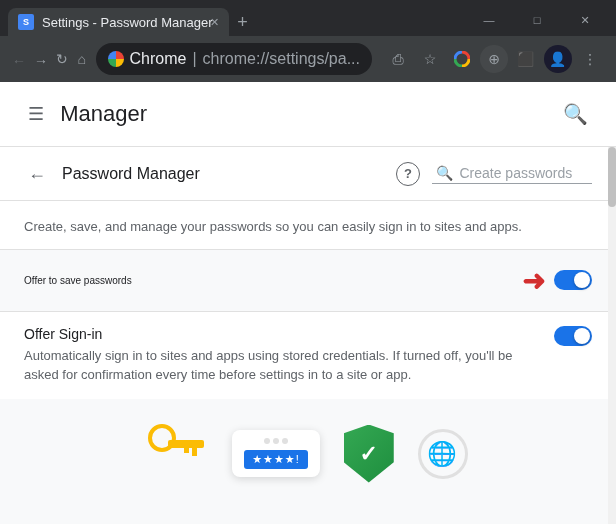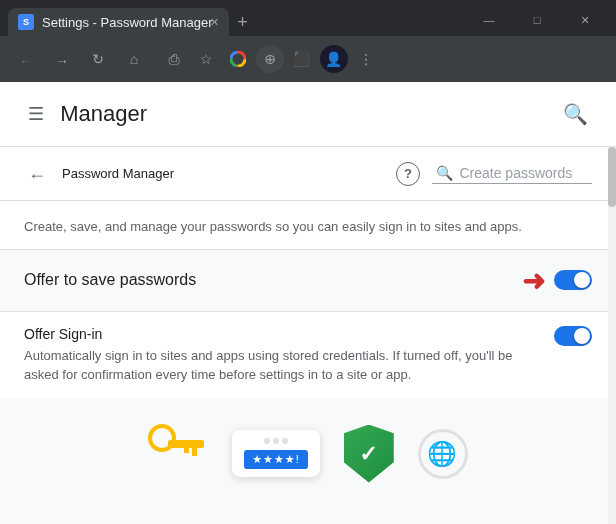--- a/index.html
+++ b/index.html
@@ -206,21 +206,21 @@
       align-items: center;
       gap: 12px;
     }
     .back-btn {
       color: #5f6368;
       font-size: 18px;
       cursor: pointer;
       padding: 4px;
     }
     .pm-title {
-      font-size: 13px;
+      font-size: 16px;
       color: #202124;
       font-weight: 500;
     }
     .pm-header-right {
       display: flex;
       align-items: center;
       gap: 12px;
     }
     .help-btn {
       width: 24px; height: 24px;
@@ -263,21 +263,21 @@
       background: #f8f9fa;
       padding: 14px 24px;
       display: flex;
       align-items: center;
       justify-content: space-between;
       border-top: 1px solid #e0e0e0;
       border-bottom: 1px solid #e0e0e0;
       position: relative;
     }
     .offer-save-label {
-      font-size: 16px;
+      font-size: 10px;
       color: #202124;
     }
     .toggle-wrap {
       position: relative;
       display: flex;
       align-items: center;
       gap: 8px;
     }
     .arrow-indicator {
       font-size: 28px;
@@ -442,20 +442,26 @@
       <div class="window-btn">□</div>
       <div class="window-btn close">✕</div>
     </div>
   </div>
 
   <div class="address-bar">
     <div class="nav-btn disabled">←</div>
     <div class="nav-btn">→</div>
     <div class="nav-btn">↻</div>
     <div class="nav-btn">⌂</div>
+    <div class="address-input-wrap">
+      <div class="chrome-logo"></div>
+      <span class="chrome-label">Chrome</span>
+      <span class="address-muted">|</span>
+      <span class="address-muted">chrome://settings/pa...</span>
+    </div>
     <div class="toolbar-icons">
       <div class="toolbar-icon">⎙</div>
       <div class="toolbar-icon">☆</div>
       <div class="toolbar-icon">
         <svg width="16" height="16" viewBox="0 0 16 16">
           <circle cx="8" cy="8" r="7" fill="none" stroke="#ccc" stroke-width="1"></circle>
           <path d="M8 1 A7 7 0 0 1 15 8" stroke="#ea4335" stroke-width="3" fill="none"></path>
           <path d="M15 8 A7 7 0 0 1 8 15" stroke="#fbbc05" stroke-width="3" fill="none"></path>
           <path d="M8 15 A7 7 0 0 1 1 8" stroke="#34a853" stroke-width="3" fill="none"></path>
           <path d="M1 8 A7 7 0 0 1 8 1" stroke="#4285f4" stroke-width="3" fill="none"></path>

